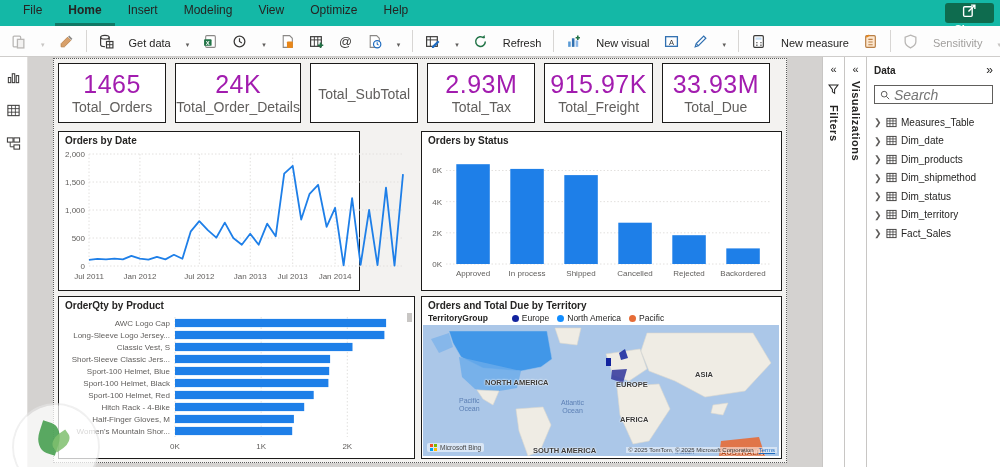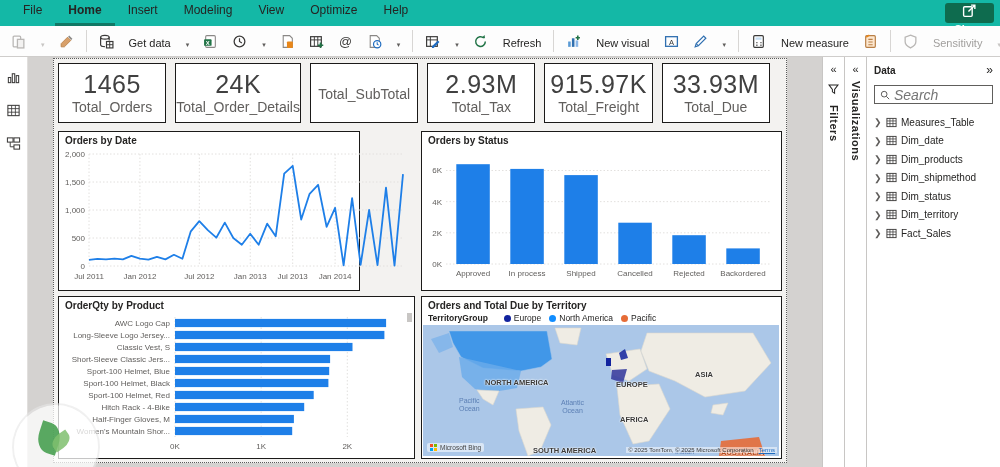--- a/index.html
+++ b/index.html
@@ -30,37 +30,37 @@
   .left-rail { width:28px; background:#fff; border-right:1px solid #e1dfdd; display:flex; flex-direction:column; align-items:center; padding-top:10px; gap:13px; }
   .rail-btn { width:20px; height:20px; background:none; border:none; display:flex; align-items:center; justify-content:center; }
   .rail-btn svg { width:15px; height:15px; }
 
   .canvas { flex:1; position:relative; }
   .report-page { position:absolute; left:25px; top:1px; width:734px; height:405px; background:#f3f2f0; border:1px dotted #5a5a5a; }
 
   
   .kpi-row { position:absolute; left:4px; top:4px; width:712px; display:flex; gap:9px; }
   .kpi-card { flex:1; height:60px; background:#fff; border:1.5px solid #1b1a19; display:flex; flex-direction:column; align-items:center; justify-content:center; }
-  .kpi-value { font-size:25px; color:#404040; letter-spacing:0.5px; line-height:1.05; }
+  .kpi-value { font-size:25px; color:#a21caf; letter-spacing:0.5px; line-height:1.05; }
   .kpi-label { font-size:14px; color:#605e5c; margin-top:1px; }
 
   
   .visual { position:absolute; background:#fff; border:1.5px solid #1b1a19; }
   .v-line { left:4px;  top:72px;  width:302px; height:160px; }
   .v-col  { left:367px; top:72px;  width:361px; height:160px; }
   .v-hbar { left:4px;  top:237px; width:357px; height:163px; }
   .v-map  { left:367px; top:237px; width:361px; height:163px; }
   .vtitle { font-size:10px; font-weight:bold; color:#252423; padding:3px 6px 0; }
   .axis-text { font-size:8px; fill:#605e5c; }
   .grid-line { stroke:#e2e0de; stroke-width:1; stroke-dasharray:1.5,2; }
 
   .scroll-thumb { position:absolute; right:2px; top:16px; width:5px; height:9px; background:#c8c6c4; }
 
   
-  .map-legend { display:flex; align-items:center; gap:16px; padding:2px 6px 2px; font-size:8.5px; color:#252423; }
+  .map-legend { display:flex; align-items:center; gap:24px; padding:2px 6px 2px; font-size:8.5px; color:#252423; }
   .map-legend .lg-title { font-weight:bold; }
   .lg-item { display:flex; align-items:center; gap:3px; }
   .lg-dot { width:7px; height:7px; border-radius:50%; display:inline-block; }
   .map-wrap { position:relative; width:356px; height:131px; margin:0 1px; overflow:hidden; }
   .map-label { position:absolute; font-size:7.5px; font-weight:bold; color:#3b3a39; text-shadow:0 0 2px #fff,0 0 2px #fff; white-space:nowrap; }
   .ocean-label { position:absolute; font-size:7px; color:#5b7fb4; text-shadow:none; white-space:nowrap; text-align:center; line-height:1.2; }
   .map-label.au { color:#b5491c; }
   .bing-badge { position:absolute; left:4px; bottom:4px; display:flex; align-items:center; gap:3px; font-size:6.5px; color:#444; background:rgba(255,255,255,0.55); padding:1px 3px; border-radius:2px; }
   .bing-sq { width:7px; height:7px; display:grid; grid-template-columns:1fr 1fr; grid-template-rows:1fr 1fr; gap:0.5px; }
   .bing-sq i { display:block; }

